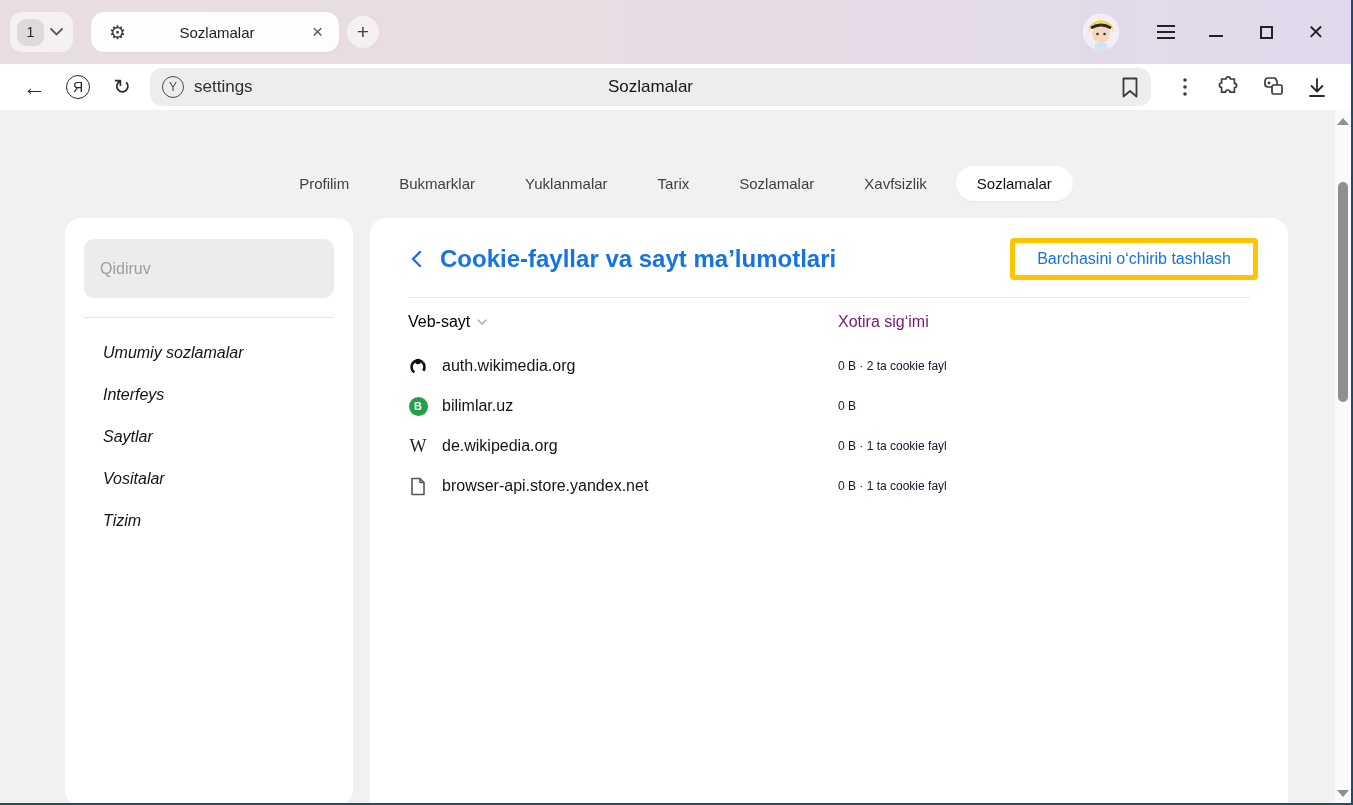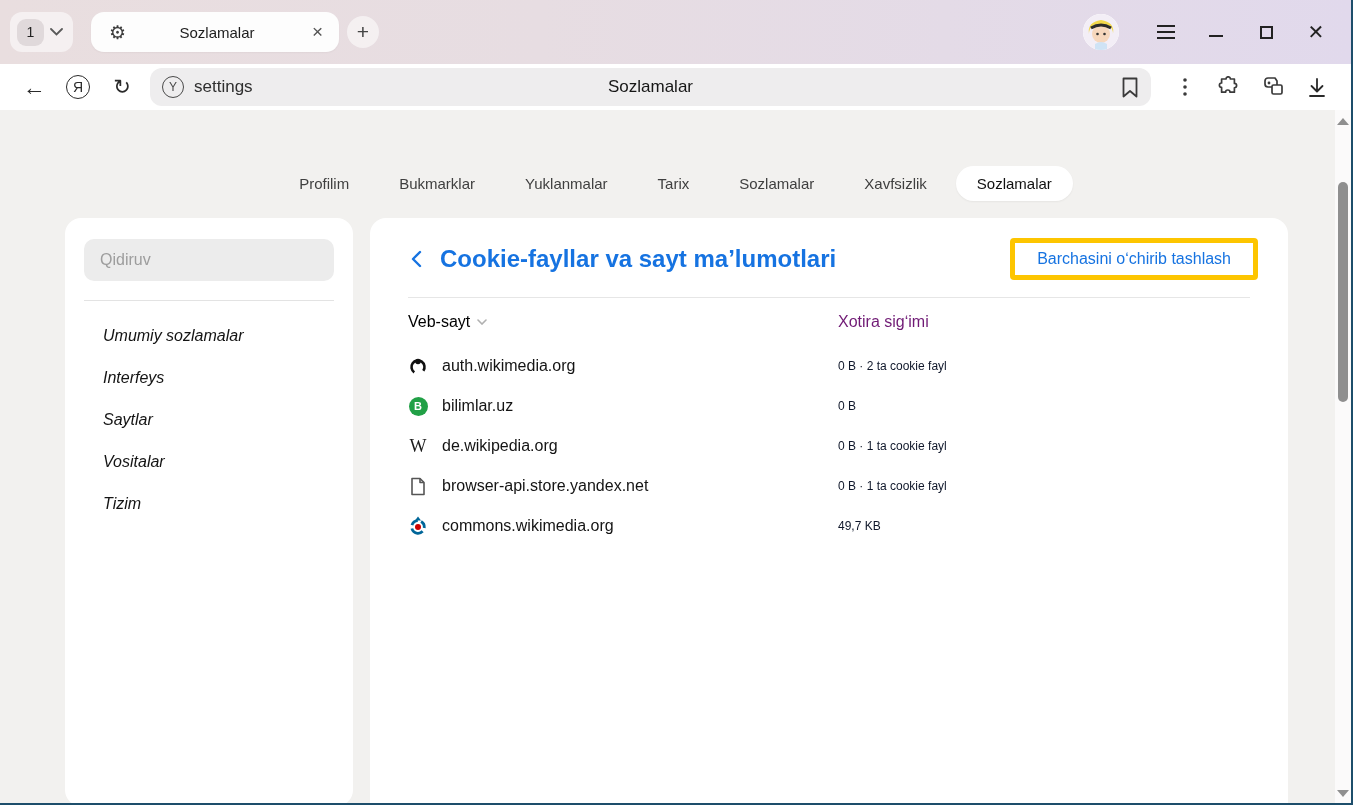--- a/index.html
+++ b/index.html
@@ -95,21 +95,21 @@
     white-space:nowrap;
   }
   .nav-item.active{ background:#ffffff; color:#111; box-shadow:0 1px 2px rgba(0,0,0,.05); }
 
   .cards{ display:flex; padding-left:65px; gap:17px; }
   .sidebar{
     width:288px; height:588px; background:#ffffff; border-radius:16px;
     padding:21px 19px 0; flex:0 0 auto;
   }
   .search-input{
-    width:100%; height:42px; background:#ececec; border:none; border-radius:10px;
+    width:100%; height:59px; background:#ececec; border:none; border-radius:10px;
     padding:0 16px; font-size:16px; color:#222; outline:none;
     font-family:"Liberation Sans", sans-serif;
   }
   .search-input::placeholder{ color:#9d9d9d; }
   .side-divider{ height:1px; background:#e3e3e3; margin-top:19px; }
   .side-items{ padding:14px 0 0 19px; }
   .side-item{ font-size:16px; color:#141414; padding:12px 0; cursor:pointer;font-style:italic; }
 
   .main{
     flex:1; max-width:918px; height:601px; background:#ffffff;
@@ -343,33 +343,20 @@
                 <svg width="16" height="19" viewBox="0 0 16 19">
                     <path d="M2 1.5 h8 l4 4 v12 h-12 Z" fill="none" stroke="#555" stroke-width="1.6" stroke-linejoin="round"></path>
                     <path d="M10 1.5 v4 h4" fill="none" stroke="#555" stroke-width="1.6" stroke-linejoin="round"></path>
                   </svg>
               </span>
               <span class="site-name">browser-api.store.yandex.net</span>
             </span>
             <span class="size-cell">0 B · 1 ta cookie fayl</span>
           </div>
 
-          <div class="trow">
-            <span class="site-cell">
-              <span class="favicon">
-                <svg width="20" height="20" viewBox="0 0 20 20">
-                  <circle cx="10" cy="11" r="6.3" fill="none" stroke="#006699" stroke-width="2.8" stroke-dasharray="7.5 3.5" transform="rotate(95 10 11)"></circle>
-                  <circle cx="10" cy="11" r="3" fill="#cc0000"></circle>
-                  <path d="M10 0.5 l-3 4 h6 Z" fill="#006699"></path>
-                </svg>
-              </span>
-              <span class="site-name">commons.wikimedia.org</span>
-            </span>
-            <span class="size-cell">49,7 KB</span>
-          </div>
         </div>
       </section>
     </div>
 
     <div class="scrollbar">
       <span class="sb-arrow sb-up"></span>
       <span class="sb-thumb"></span>
       <span class="sb-spacer"></span>
       <span class="sb-arrow sb-down"></span>
     </div>

